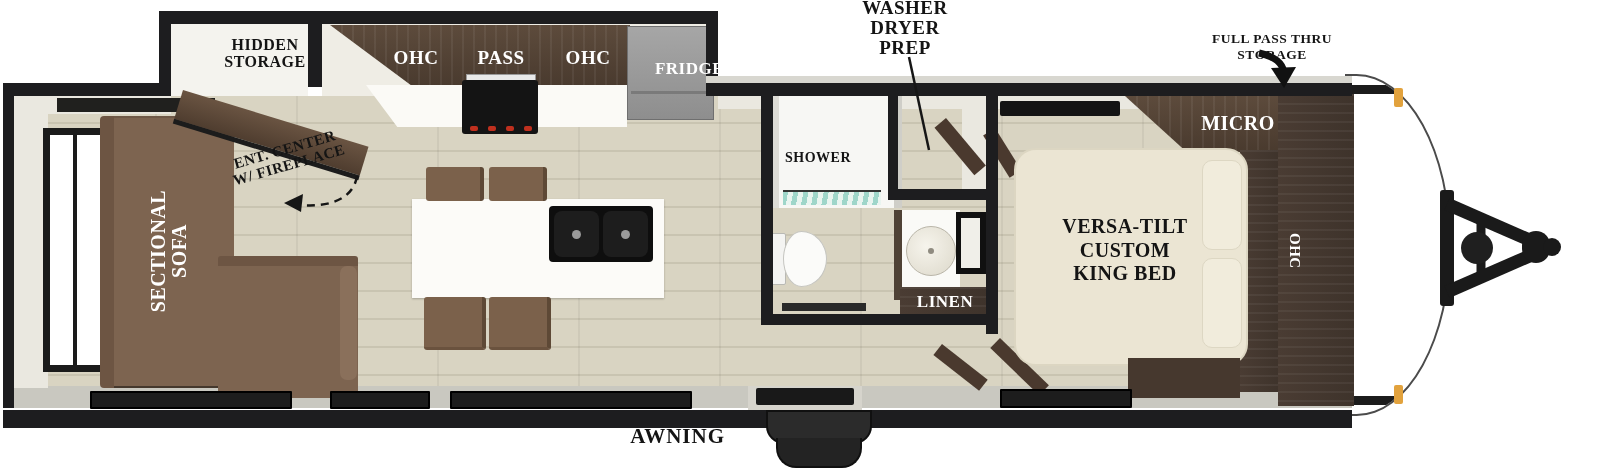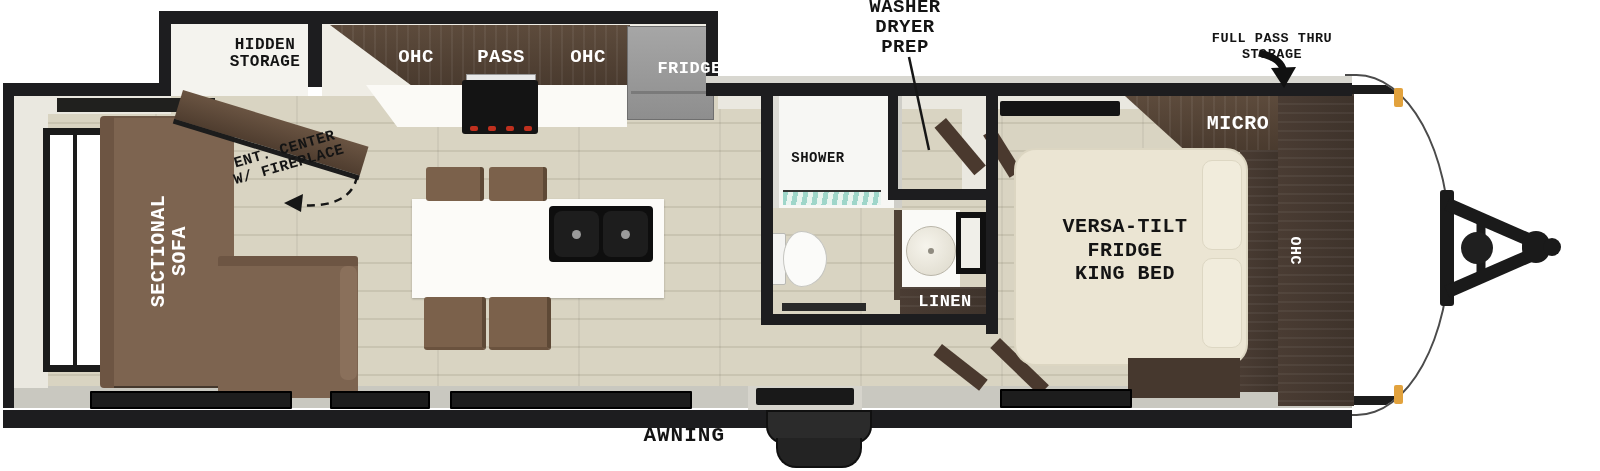--- a/index.html
+++ b/index.html
@@ -1,17 +1,17 @@
 <!DOCTYPE html>
 <html><head>
 <meta charset="utf-8">
 <style>
   html,body{margin:0;padding:0;background:#fff;}
   .canvas{position:relative;width:1600px;height:471px;background:#fff;overflow:hidden;
-          font-family:Liberation Mono, monospace;}
+          font-family:Liberation Serif, serif;}
   .abs{position:absolute;}
   .wall{position:absolute;background:#1d1d1f;z-index:5;}
   .face{position:absolute;background:#eae8e0;z-index:3;}
   .floor{position:absolute;z-index:2;
     background:
       repeating-linear-gradient(90deg, rgba(0,0,0,0.05) 0 2px, transparent 2px 141px),
       repeating-linear-gradient(180deg,#d9d4c2 0 26px,#c9c4b1 26px 28px);}
   .wood{background:
       repeating-linear-gradient(90deg, rgba(255,255,255,0.06) 0 2px, transparent 2px 11px),
       linear-gradient(180deg,#5d4b3c,#493a2e);}
@@ -164,21 +164,21 @@
   <div class="lbl lbl-w rot" style="left:84px;top:230px;width:170px;font-size:20px;transform:rotate(-90deg);">SECTIONAL
 SOFA</div>
   <div class="lbl lbl-w" style="left:386px;top:48px;width:60px;font-size:19px;">OHC</div>
   <div class="lbl lbl-w" style="left:466px;top:48px;width:70px;font-size:19px;">PASS</div>
   <div class="lbl lbl-w" style="left:558px;top:48px;width:60px;font-size:19px;">OHC</div>
   <div class="lbl lbl-w" style="left:627px;top:60px;width:85px;font-size:17px;padding-left:20px;">FRIDGE</div>
   <div class="lbl" style="left:768px;top:151px;width:100px;font-size:14px;">SHOWER</div>
   <div class="lbl lbl-w" style="left:900px;top:293px;width:90px;font-size:17px;">LINEN</div>
   <div class="lbl lbl-w" style="left:1188px;top:113px;width:100px;font-size:20px;">MICRO</div>
   <div class="lbl" style="left:1040px;top:215px;width:170px;font-size:20px;line-height:1.18;">VERSA-TILT
-FRIDGE
+CUSTOM
 KING BED</div>
   <div class="lbl lbl-w rot" style="left:1264px;top:243px;width:60px;font-size:15px;transform:rotate(90deg);">OHC</div>
   <div class="lbl" style="left:605px;top:425px;width:120px;font-size:21px;letter-spacing:1px;text-align:right;">AWNING</div>
 
   <svg class="overlay" width="1600" height="471" viewBox="0 0 1600 471">
     <line x1="909" y1="57" x2="929" y2="150" stroke="#161616" stroke-width="2.5"></line>
     <path d="M357,176 C354,196 334,208 300,205" fill="none" stroke="#161616" stroke-width="2.5" stroke-dasharray="8 6"></path>
     <polygon points="284,203 303,194 301,212" fill="#161616"></polygon>
     <path d="M1259,53 C1276,57 1282,63 1284,72" fill="none" stroke="#111" stroke-width="7"></path>
     <polygon points="1271,68 1296,67 1284,88" fill="#111"></polygon>

